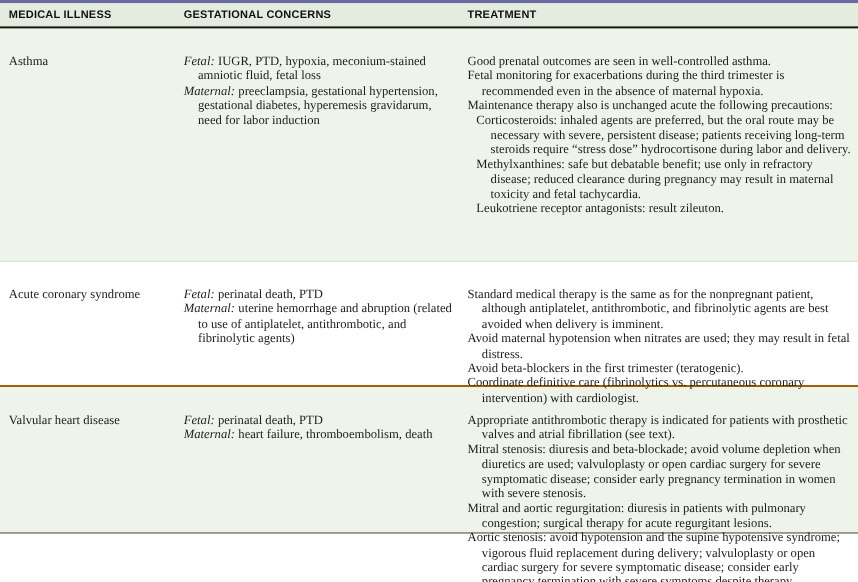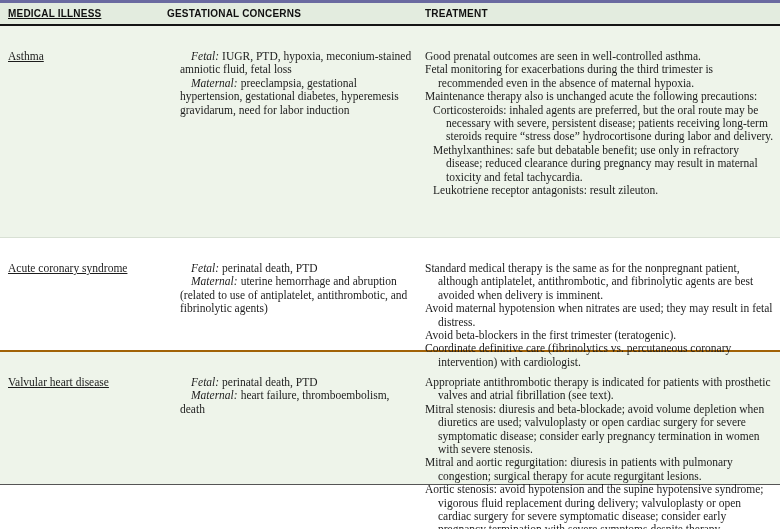--- a/index.html
+++ b/index.html
@@ -25,29 +25,29 @@
     letter-spacing: 0.2px;
     color: #101010;
   }
 
   .trow { display: flex; box-sizing: border-box; }
   .trow.shaded { background: var(--shaded-row-bg, #eef4ea); }
   .row-1 { height: 212px; border-bottom: 1px solid #d8e0d4; }
   .row-2 { height: 114px; border-bottom: 2px solid #a16207; }
   .row-3 { height: 133px; border-bottom: 1px solid #555; }
 
-  .c1 { width: 167px; box-sizing: border-box; padding-left: 8px; text-decoration: underline; }
+  .c1 { width: 167px; box-sizing: border-box; padding-left: 8px; }
   .c2 { width: 258px; box-sizing: border-box; padding-right: 10px; }
   .c3 { width: 355px; box-sizing: border-box; padding-right: 6px; }
 
   .cell { padding-top: 24px; font-size: 11.5px; line-height: 13.4px; }
 
   .para { margin: 0; padding-left: 13px; text-indent: -13px; }
   .para.indent-1 { padding-left: 21px; text-indent: -13px; }
-  .lbl { font-style: italic; margin-right: 3px; margin-left: 24px; }
+  .lbl { font-style: italic; margin-right: 3px; }
 </style>
 </head>
 <body>
 
 <div class="table">
 
   <div class="thead">
     <div class="c1 th">MEDICAL ILLNESS</div>
     <div class="c2 th">GESTATIONAL CONCERNS</div>
     <div class="c3 th">TREATMENT</div>

